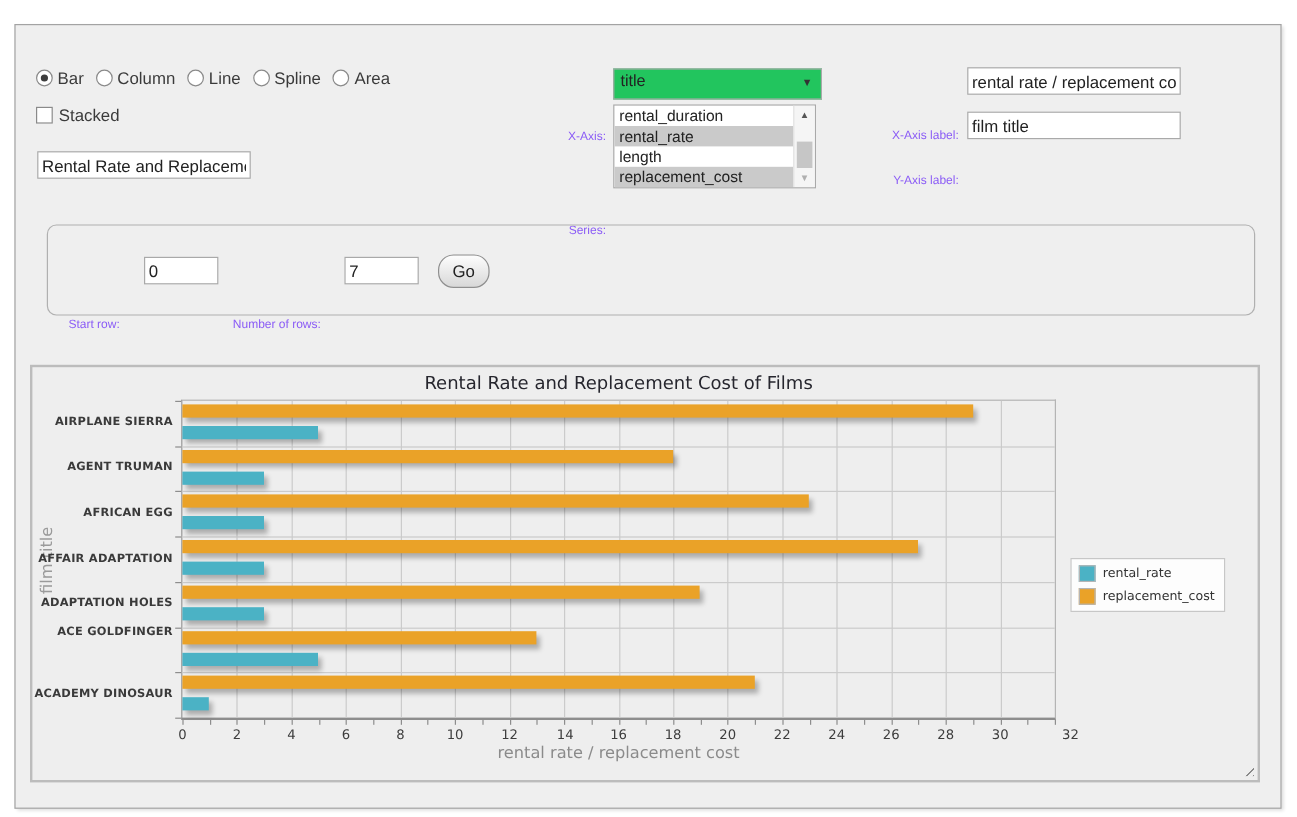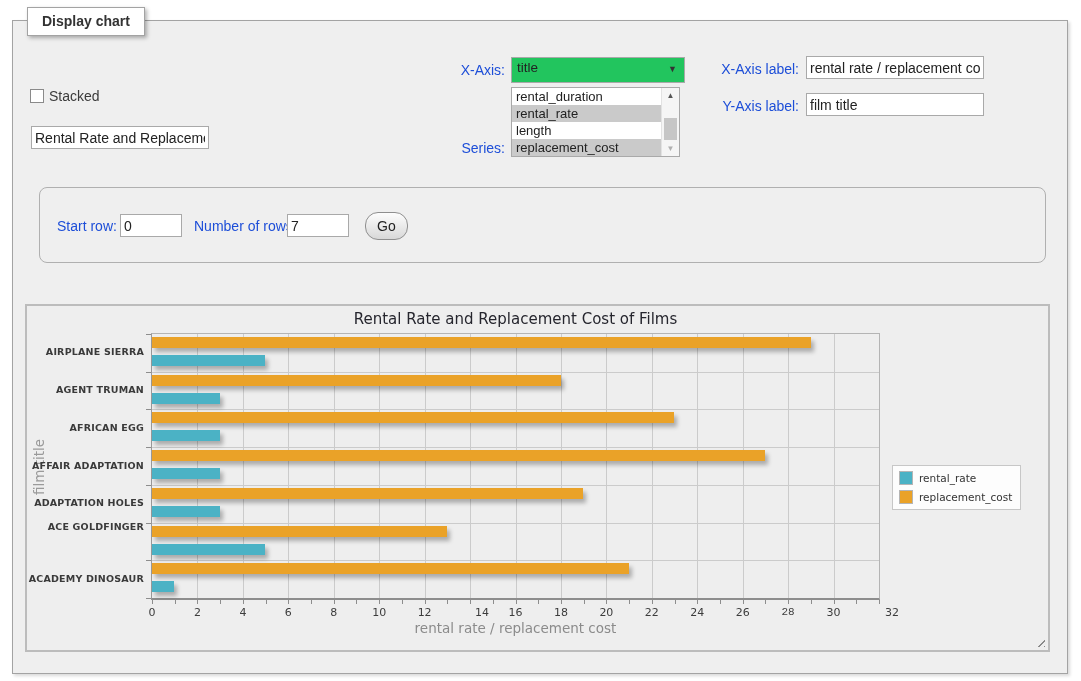--- a/index.html
+++ b/index.html
@@ -6,21 +6,21 @@
   html,body { width:1081px; height:681px; background:#ffffff;
               font-family:"Liberation Sans", sans-serif; }
   
   .fieldset { position:absolute; left:12px; top:20px; width:1054px; height:652px;
               background:#efefef; border:1px solid #a3a3a3;
               box-shadow:2px 2px 3px rgba(0,0,0,0.15); }
   .legend-box { position:absolute; left:14px; top:-14px; background:#ffffff;
                 border:1px solid #a3a3a3; padding:5px 14px 6px 14px;
                 font-size:14px; font-weight:bold; color:#333;
                 box-shadow:2px 2px 4px rgba(0,0,0,0.3); }
-  .lbl { position:absolute; font-size:14px; color:#1d4ed8; white-space:nowrap; }
+  .lbl { position:absolute; font-size:10px; color:#8b5cf6; white-space:nowrap;margin-top:47px; }
   .r   { text-align:right; }
   
   .radio-row { position:absolute; left:17px; top:36px; display:flex; gap:10px; }
   .radio-item { display:flex; align-items:center; gap:4px; cursor:default; }
   .radio { width:12px; height:12px; border:1px solid #8a8a8a; border-radius:50%;
            background:#fff; position:relative; display:inline-block; }
   .radio.checked::after { content:""; position:absolute; left:3px; top:3px;
            width:6px; height:6px; border-radius:50%; background:#3d3d3d; }
   .ctl-text { font-size:14px; color:#3b3b3b; }
   .check-row { position:absolute; left:17px; top:67px; display:flex; align-items:center; gap:5px; }
@@ -77,22 +77,43 @@
   .swatch { width:12px; height:12px; border:1px solid #b5b5b5; display:inline-block; }
   .legend-text { font-size:10.5px; color:#333; white-space:nowrap; }
   .resize-handle { position:absolute; right:3px; bottom:3px; width:11px; height:11px;
      background:repeating-linear-gradient(-45deg,#8a8a8a 0 1px,transparent 1px 4px);
      clip-path:polygon(100% 0,100% 100%,0 100%); }
 </style>
 </head>
 <body>
 
 <div class="fieldset">
-  <div class="legend-box">Display chart</div>
-
+
+  <div class="radio-row">
+      <label class="radio-item">
+        <span class="radio checked"></span>
+        <span class="ctl-text">Bar</span>
+      </label>
+      <label class="radio-item">
+        <span class="radio"></span>
+        <span class="ctl-text">Column</span>
+      </label>
+      <label class="radio-item">
+        <span class="radio"></span>
+        <span class="ctl-text">Line</span>
+      </label>
+      <label class="radio-item">
+        <span class="radio"></span>
+        <span class="ctl-text">Spline</span>
+      </label>
+      <label class="radio-item">
+        <span class="radio"></span>
+        <span class="ctl-text">Area</span>
+      </label>
+    </div>
 
   <div class="check-row">
     <span class="checkbox"></span>
     <span class="ctl-text">Stacked</span>
   </div>
 
   <input class="txt" style="left: 18px; top: 105px; width: 170px;" value="Rental Rate and Replacement Cost of Films">
 
   <div class="lbl r" style="left:398px; top:41px; width:94px;">X-Axis:</div>
   <div class="select">
@@ -203,42 +224,42 @@
       <div class="xtick" style="left: 306.75px; top: 294px;"></div>
       <div class="xtick-label" style="left: 286.75px; top: 300px;">8</div>
       <div class="xtick" style="left: 329.469px; top: 294px;"></div>
       <div class="xtick" style="left: 352.188px; top: 294px;"></div>
       <div class="xtick-label" style="left: 332.188px; top: 300px;">10</div>
       <div class="xtick" style="left: 374.906px; top: 294px;"></div>
       <div class="xtick" style="left: 397.625px; top: 294px;"></div>
       <div class="xtick-label" style="left: 377.625px; top: 300px;">12</div>
       <div class="xtick" style="left: 420.344px; top: 294px;"></div>
       <div class="xtick" style="left: 443.062px; top: 294px;"></div>
-      <div class="xtick-label" style="left: 435px; top: 300px;">14</div>
+      <div class="xtick-label" style="left: 424px; top: 300px;">14</div>
       <div class="xtick" style="left: 465.781px; top: 294px;"></div>
       <div class="xtick" style="left: 488.5px; top: 294px;"></div>
       <div class="xtick-label" style="left: 468.5px; top: 300px;">16</div>
       <div class="xtick" style="left: 511.219px; top: 294px;"></div>
       <div class="xtick" style="left: 533.938px; top: 294px;"></div>
       <div class="xtick-label" style="left: 513.938px; top: 300px;">18</div>
       <div class="xtick" style="left: 556.656px; top: 294px;"></div>
       <div class="xtick" style="left: 579.375px; top: 294px;"></div>
       <div class="xtick-label" style="left: 559.375px; top: 300px;">20</div>
       <div class="xtick" style="left: 602.094px; top: 294px;"></div>
       <div class="xtick" style="left: 624.812px; top: 294px;"></div>
       <div class="xtick-label" style="left: 604.812px; top: 300px;">22</div>
       <div class="xtick" style="left: 647.531px; top: 294px;"></div>
       <div class="xtick" style="left: 670.25px; top: 294px;"></div>
       <div class="xtick-label" style="left: 650.25px; top: 300px;">24</div>
       <div class="xtick" style="left: 692.969px; top: 294px;"></div>
       <div class="xtick" style="left: 715.688px; top: 294px;"></div>
       <div class="xtick-label" style="left: 695.688px; top: 300px;">26</div>
       <div class="xtick" style="left: 738.406px; top: 294px;"></div>
       <div class="xtick" style="left: 761.125px; top: 294px;"></div>
-      <div class="xtick-label" style="left: 741.125px; top: 300px; font-family: Liberation Mono, monospace;">28</div>
+      <div class="xtick-label" style="left: 741.125px; top: 300px;">28</div>
       <div class="xtick" style="left: 783.844px; top: 294px;"></div>
       <div class="xtick" style="left: 806.562px; top: 294px;"></div>
       <div class="xtick-label" style="left: 786.562px; top: 300px;">30</div>
       <div class="xtick" style="left: 829.281px; top: 294px;"></div>
       <div class="xtick" style="left: 852px; top: 294px;"></div>
       <div class="xtick-label" style="left: 832px; top: 300px; text-align: right;">32</div>
       <div class="ytick" style="left: 119px; top: 28px;"></div>
       <div class="ytick" style="left: 119px; top: 65.7143px;"></div>
       <div class="ytick" style="left: 119px; top: 103.429px;"></div>
       <div class="ytick" style="left: 119px; top: 141.143px;"></div>

